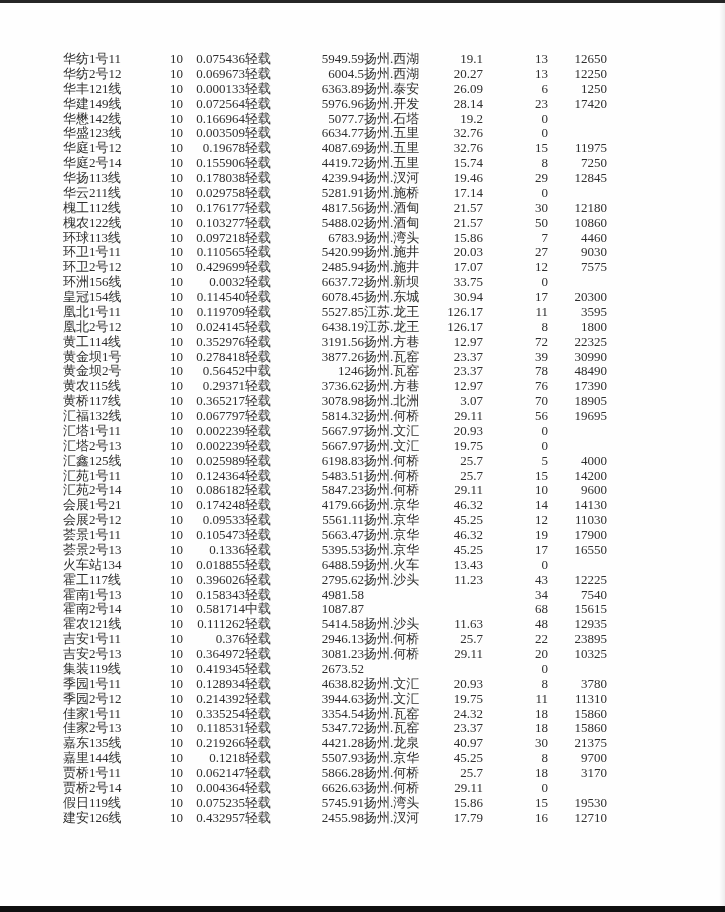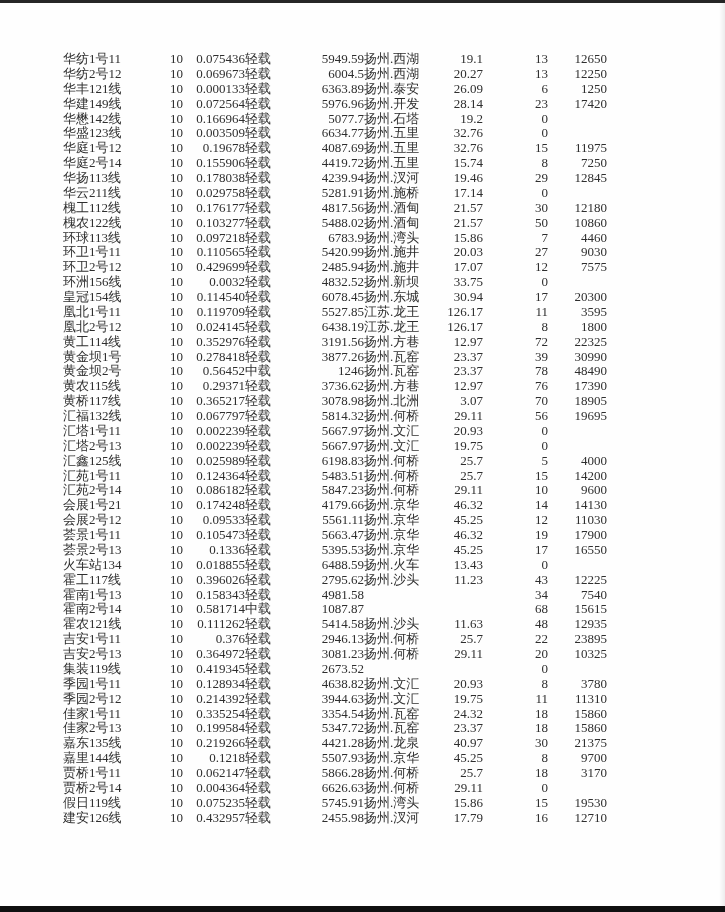--- a/index.html
+++ b/index.html
@@ -220,21 +220,21 @@
           <td class="c-l col6">扬州.施井</td>
           <td class="c-r col7">17.07</td>
           <td class="c-r col8">12</td>
           <td class="c-r col9">7575</td>
         </tr>
         <tr>
           <td class="c-l col1">环洲156线</td>
           <td class="c-r col2">10</td>
           <td class="c-r col3">0.0032</td>
           <td class="c-l col4">轻载</td>
-          <td class="c-r col5">4832.52</td>
+          <td class="c-r col5">6637.72</td>
           <td class="c-l col6">扬州.新坝</td>
           <td class="c-r col7">33.75</td>
           <td class="c-r col8">0</td>
           <td class="c-r col9"></td>
         </tr>
         <tr>
           <td class="c-l col1">皇冠154线</td>
           <td class="c-r col2">10</td>
           <td class="c-r col3">0.114540</td>
           <td class="c-l col4">轻载</td>
@@ -548,21 +548,21 @@
           <td class="c-l col4">轻载</td>
           <td class="c-r col5">3354.54</td>
           <td class="c-l col6">扬州.瓦窑</td>
           <td class="c-r col7">24.32</td>
           <td class="c-r col8">18</td>
           <td class="c-r col9">15860</td>
         </tr>
         <tr>
           <td class="c-l col1">佳家2号13</td>
           <td class="c-r col2">10</td>
-          <td class="c-r col3">0.199584</td>
+          <td class="c-r col3">0.118531</td>
           <td class="c-l col4">轻载</td>
           <td class="c-r col5">5347.72</td>
           <td class="c-l col6">扬州.瓦窑</td>
           <td class="c-r col7">23.37</td>
           <td class="c-r col8">18</td>
           <td class="c-r col9">15860</td>
         </tr>
         <tr>
           <td class="c-l col1">嘉东135线</td>
           <td class="c-r col2">10</td>

